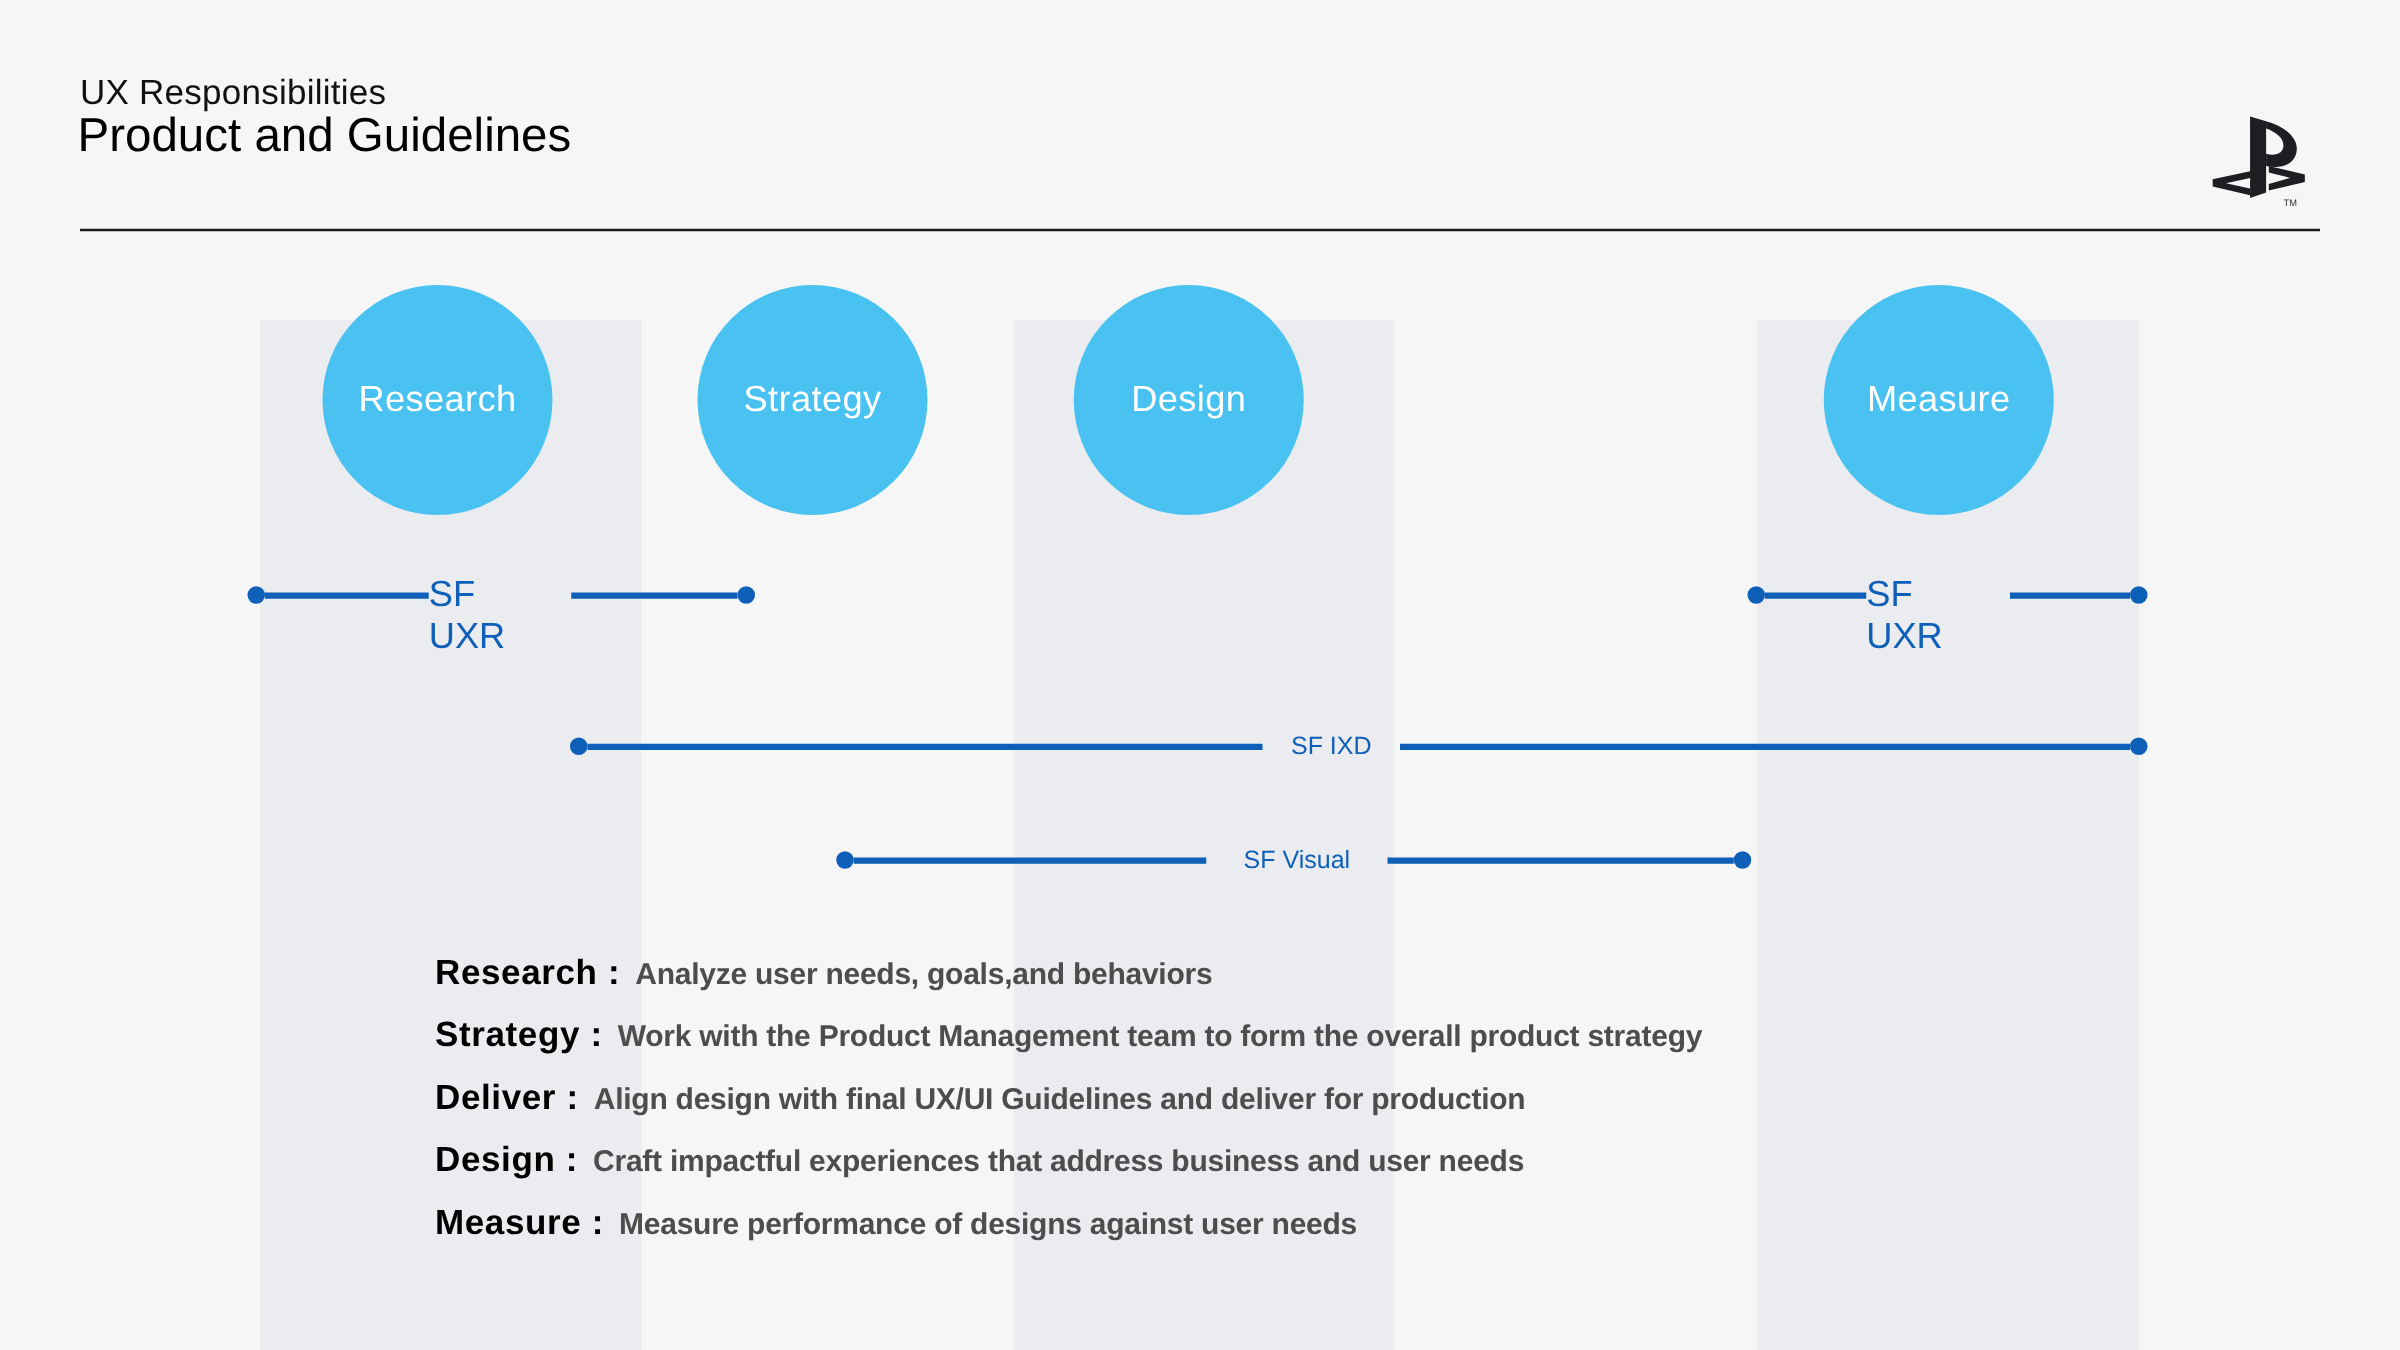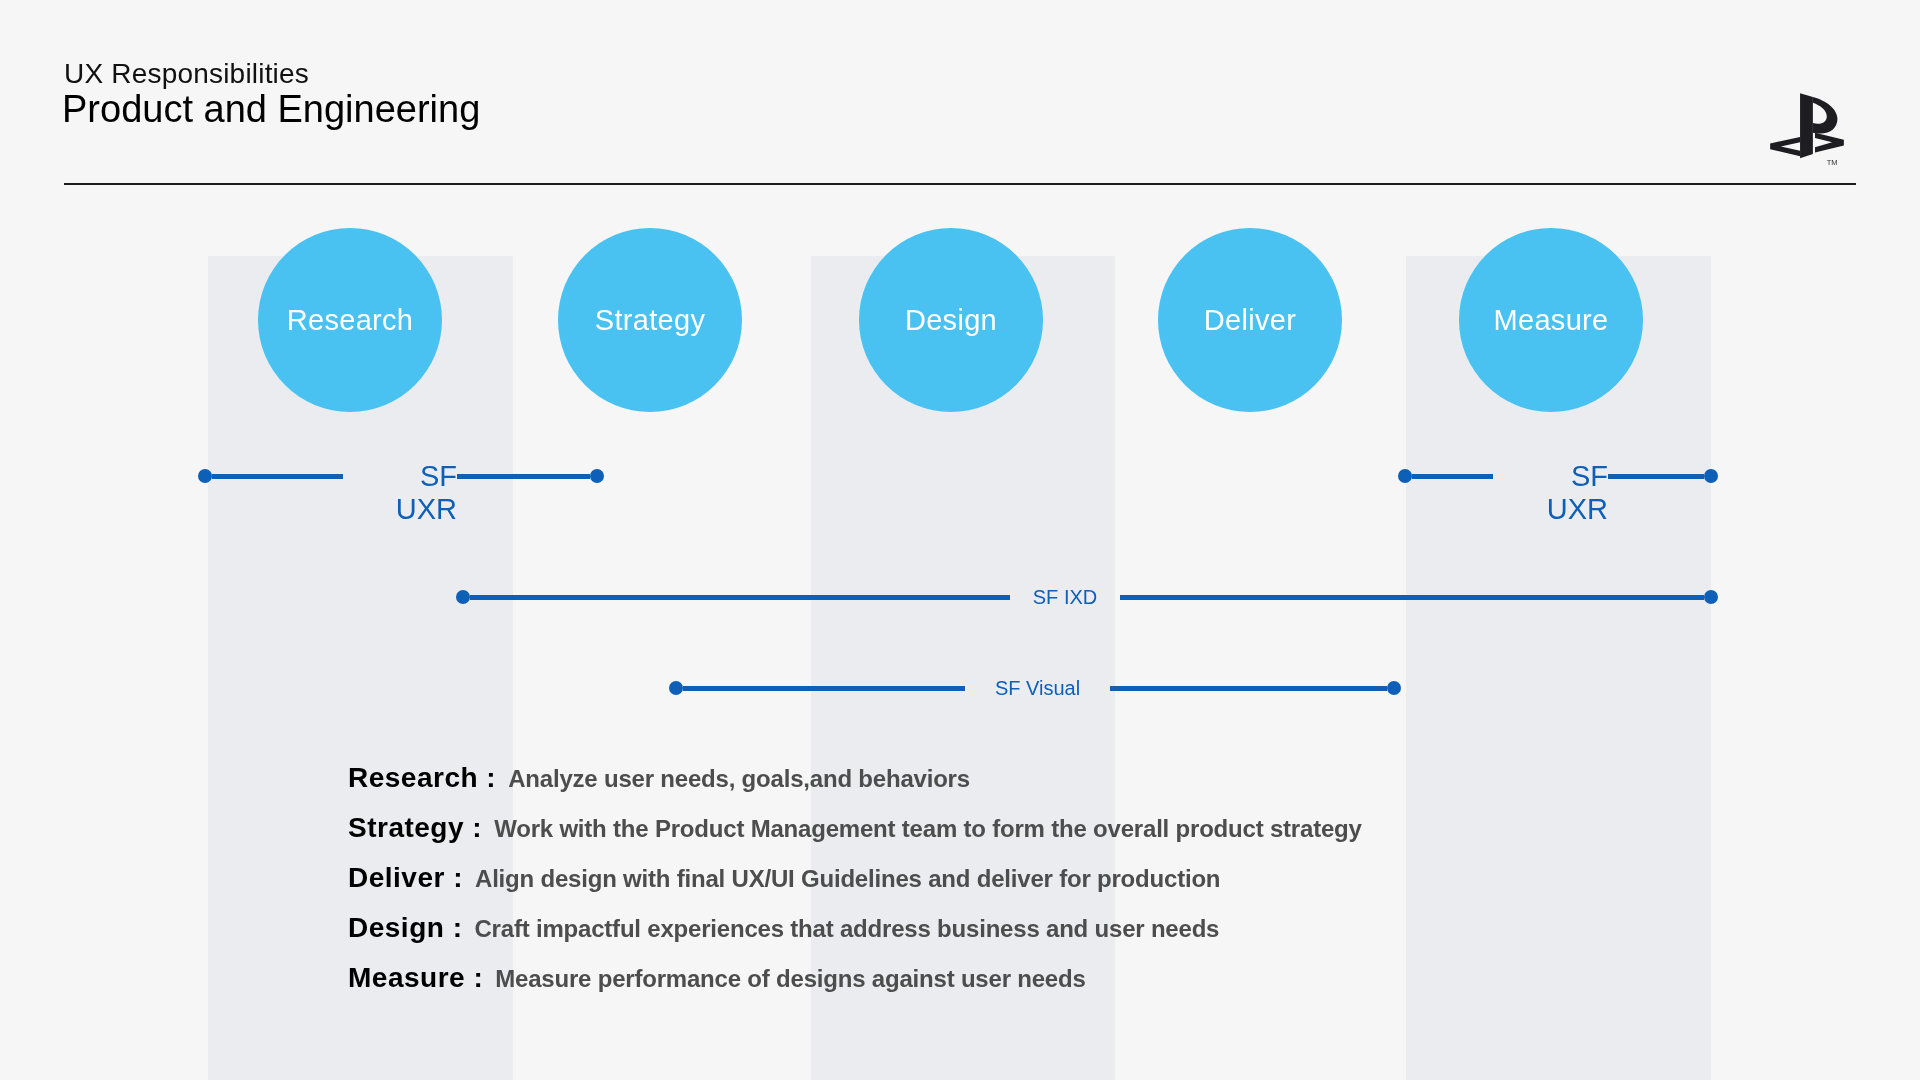--- a/index.html
+++ b/index.html
@@ -96,21 +96,21 @@
   .tline .lbl {
     flex: none;
     text-align: center;
     color: #0e5fb8;
     font-size: 20px;
     line-height: 34px;
     white-space: nowrap;
   }
   .tline .lbl-stack {
     flex: none;
-    text-align: right;
+    text-align: left;
     color: #0e5fb8;
     font-size: 29px;
     line-height: 33px;
     transform: translateY(17px);
     white-space: nowrap;
   }
   .tline.uxr-left  { left: 198px;  top: 459px; }
   .tline.uxr-right { left: 1398px; top: 459px; }
   .tline.ixd       { left: 456px;  top: 580px; }
   .tline.visual    { left: 669px;  top: 671px; }
@@ -154,21 +154,21 @@
     color: #4d4d4d;
     letter-spacing: -0.2px;
   }
 </style>
 </head>
 <body>
 
 <div class="slide">
 
   <div class="eyebrow">UX Responsibilities</div>
-  <div class="page-title">Product and Engineering</div>
+  <div class="page-title">Product and Guidelines</div>
 
   <svg class="ps-logo" viewBox="0 0 73 70" xmlns="http://www.w3.org/2000/svg" aria-hidden="true">
     <g fill="#1e1e22">
 
       <path d="M30 1 L42 4.5 L42 58 L30 62 Z"></path>
 
       <path d="M42 4.5 C55 8 65 16 65 25 C65 35 56 41 42 38 L42 29 C50 31 55 28 55 22.5 C55 17 49 12.5 42 10 Z"></path>
 
       <path d="M30 42 L30 47 L12 51 L30 55 L30 60 L2 53.5 L2 48 Z"></path>
 
@@ -185,23 +185,20 @@
 
   <div class="circle c1">
     <span class="circle-label">Research</span>
   </div>
   <div class="circle c2">
     <span class="circle-label">Strategy</span>
   </div>
   <div class="circle c3">
     <span class="circle-label">Design</span>
   </div>
-  <div class="circle c4">
-    <span class="circle-label">Deliver</span>
-  </div>
   <div class="circle c5">
     <span class="circle-label">Measure</span>
   </div>
 
   <div class="tline uxr-left">
     <span class="dot"></span>
     <span class="seg s1"></span>
     <span class="lbl-stack">
       <div>SF</div>
       <div>UXR</div>

